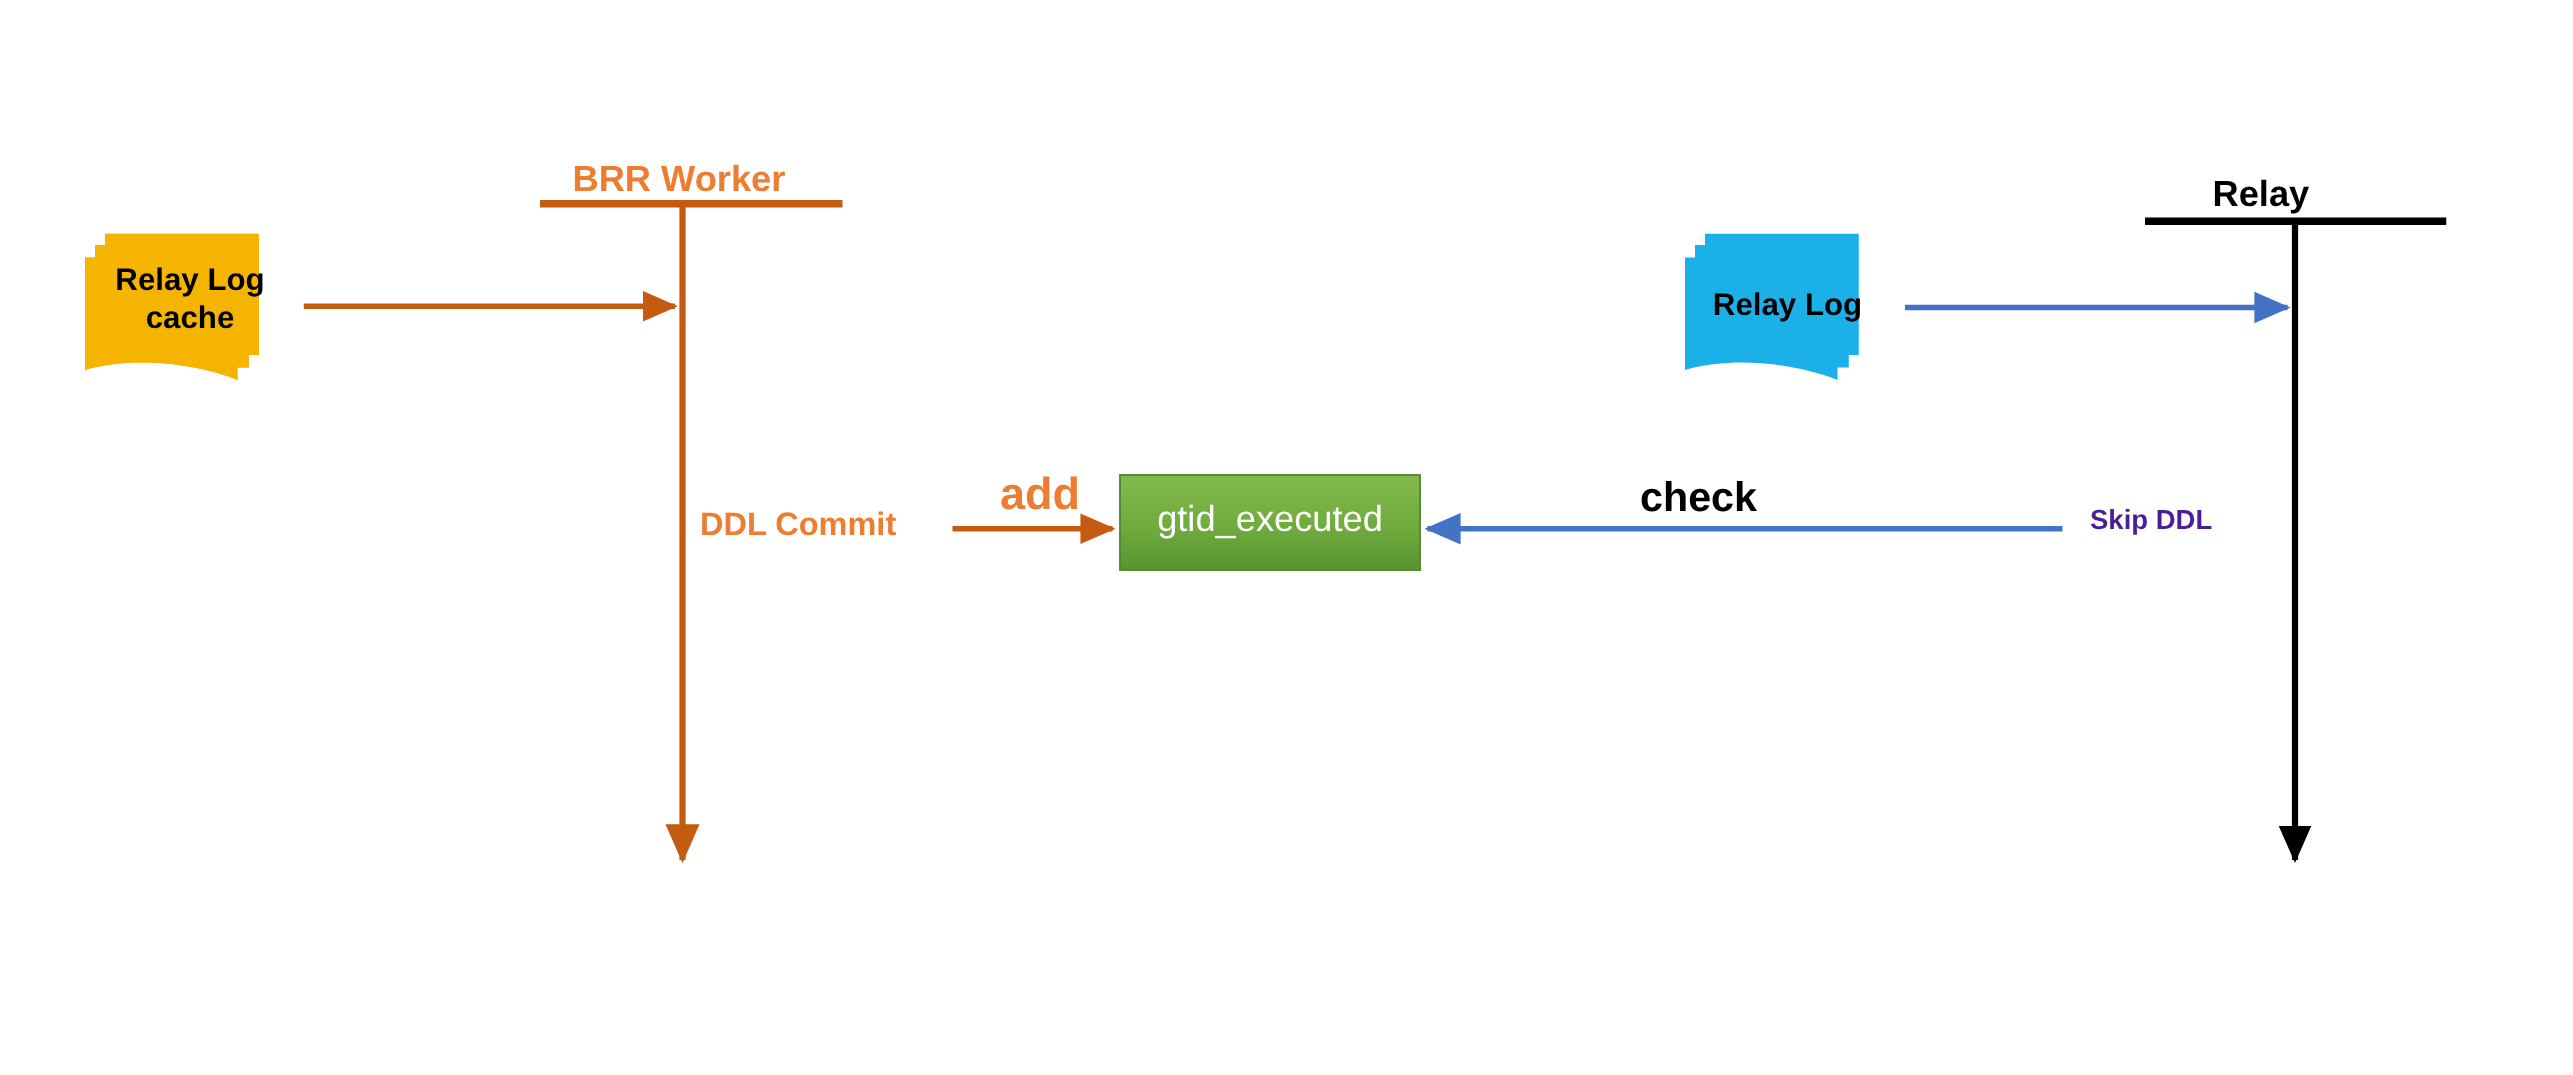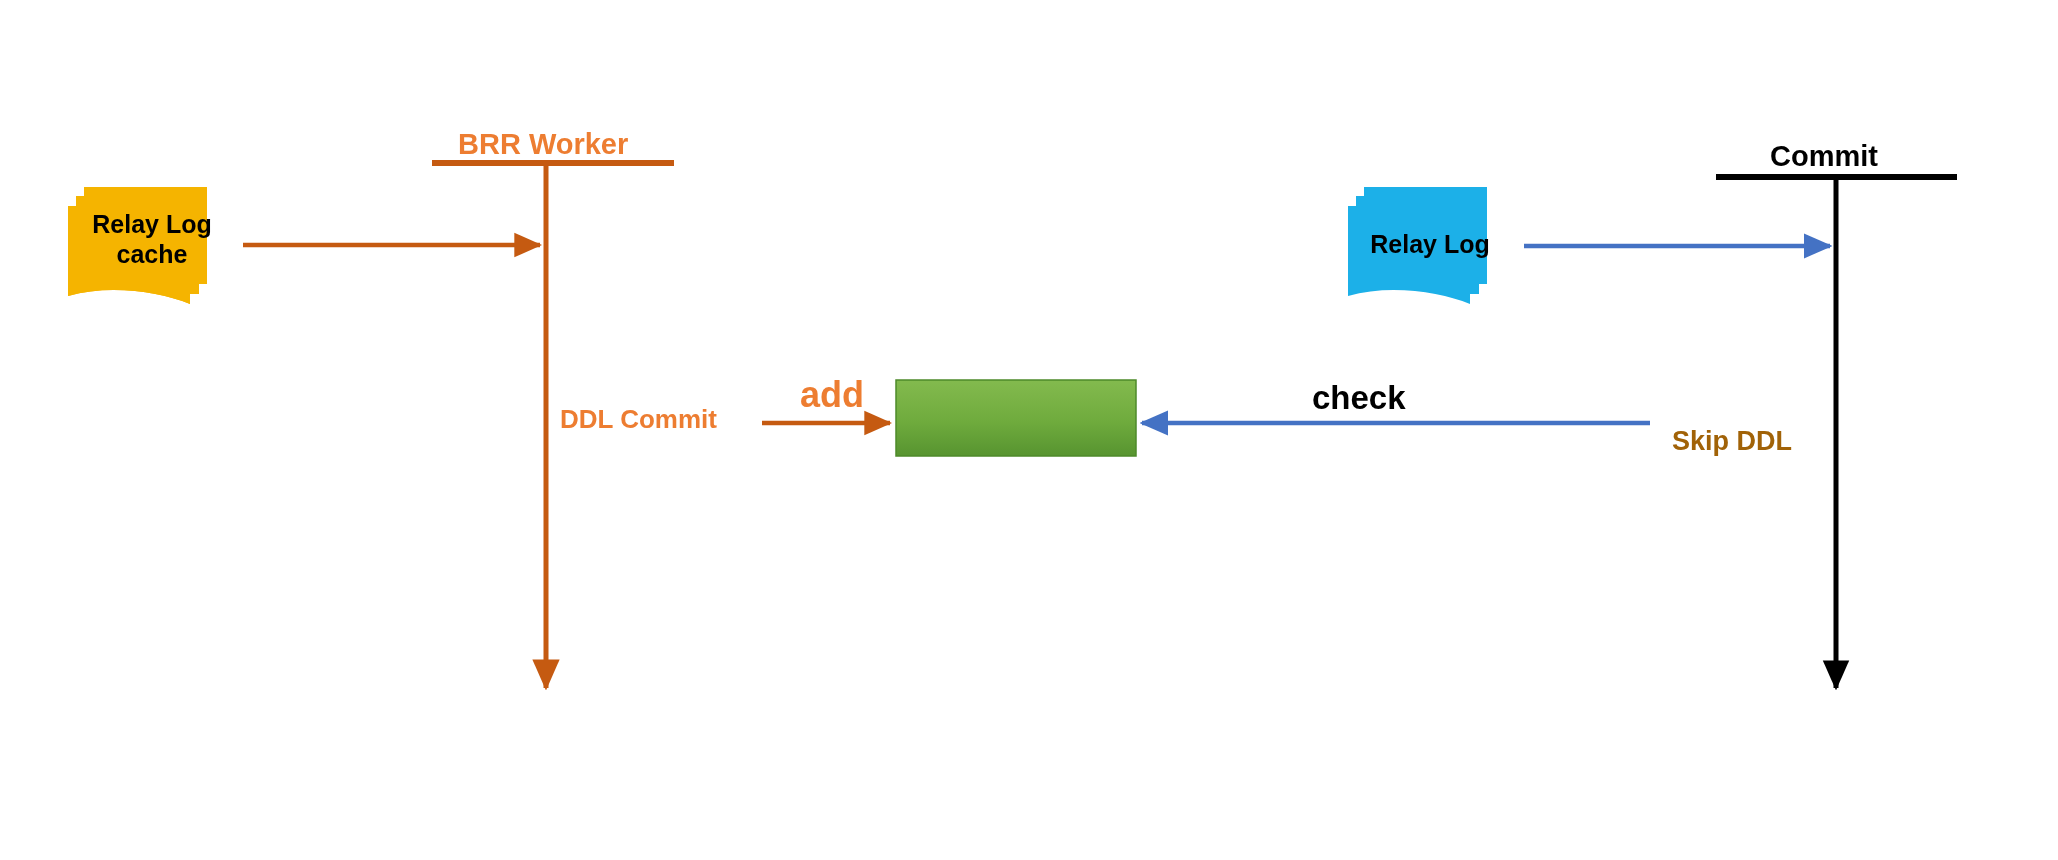--- a/index.html
+++ b/index.html
@@ -90,23 +90,23 @@
     color: #ED7D31;
   }
   #check-label {
     left: 1312px;
     top: 380px;
     font-size: 33px;
     color: #000000;
   }
   #skip-ddl-label {
     left: 1672px;
-    top: 426px;
-    font-size: 27px;
-    color: #a16207;
+    top: 404px;
+    font-size: 22px;
+    color: #4c1d95;
   }
 </style>
 </head>
 <body>
 
 <div id="canvas">
 
   <svg id="diagram-svg" viewBox="0 0 2058 860" xmlns="http://www.w3.org/2000/svg">
     <defs>
       <linearGradient id="greenGrad" x1="0" y1="0" x2="0" y2="1">
@@ -158,31 +158,32 @@
 
     <line x1="762" y1="423" x2="890" y2="423" stroke="#C55A11" stroke-width="4.5" marker-end="url(#arrowOrange)"></line>
 
     <line x1="1524" y1="246" x2="1830" y2="246" stroke="#4472C4" stroke-width="4.5" marker-end="url(#arrowBlue)"></line>
 
     <line x1="1650" y1="423" x2="1142" y2="423" stroke="#4472C4" stroke-width="4.5" marker-end="url(#arrowBlue)"></line>
   </svg>
 
   <div class="lbl" id="brr-worker-title">BRR Worker</div>
 
-  <div class="lbl" id="worker-title">Commit</div>
+  <div class="lbl" id="worker-title">Relay</div>
 
   <div class="doc-label" id="relay-log-cache-label">
     <div>Relay Log</div>
     <div>cache</div>
   </div>
 
   <div class="doc-label" id="relay-log-label">
     <div>Relay Log</div>
   </div>
 
+  <div id="gtid-executed-label">gtid_executed</div>
 
   <div class="lbl" id="ddl-commit-label">DDL Commit</div>
 
   <div class="lbl" id="add-label">add</div>
 
   <div class="lbl" id="check-label">check</div>
 
   <div class="lbl" id="skip-ddl-label">Skip DDL</div>
 
 </div>

